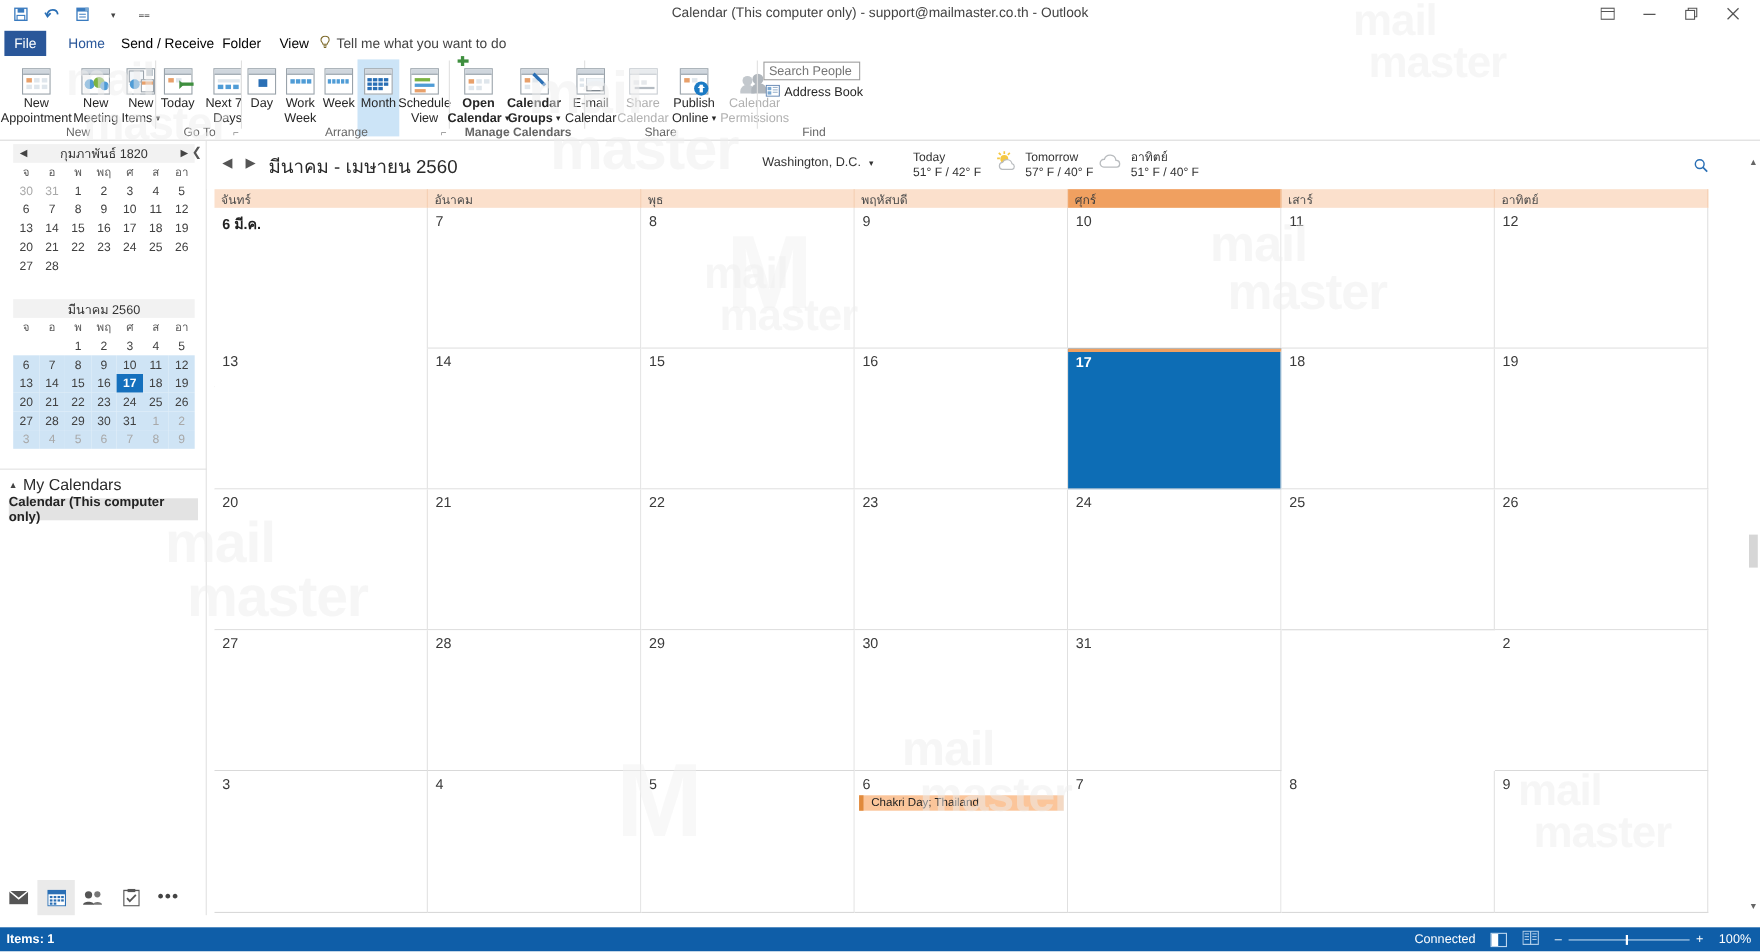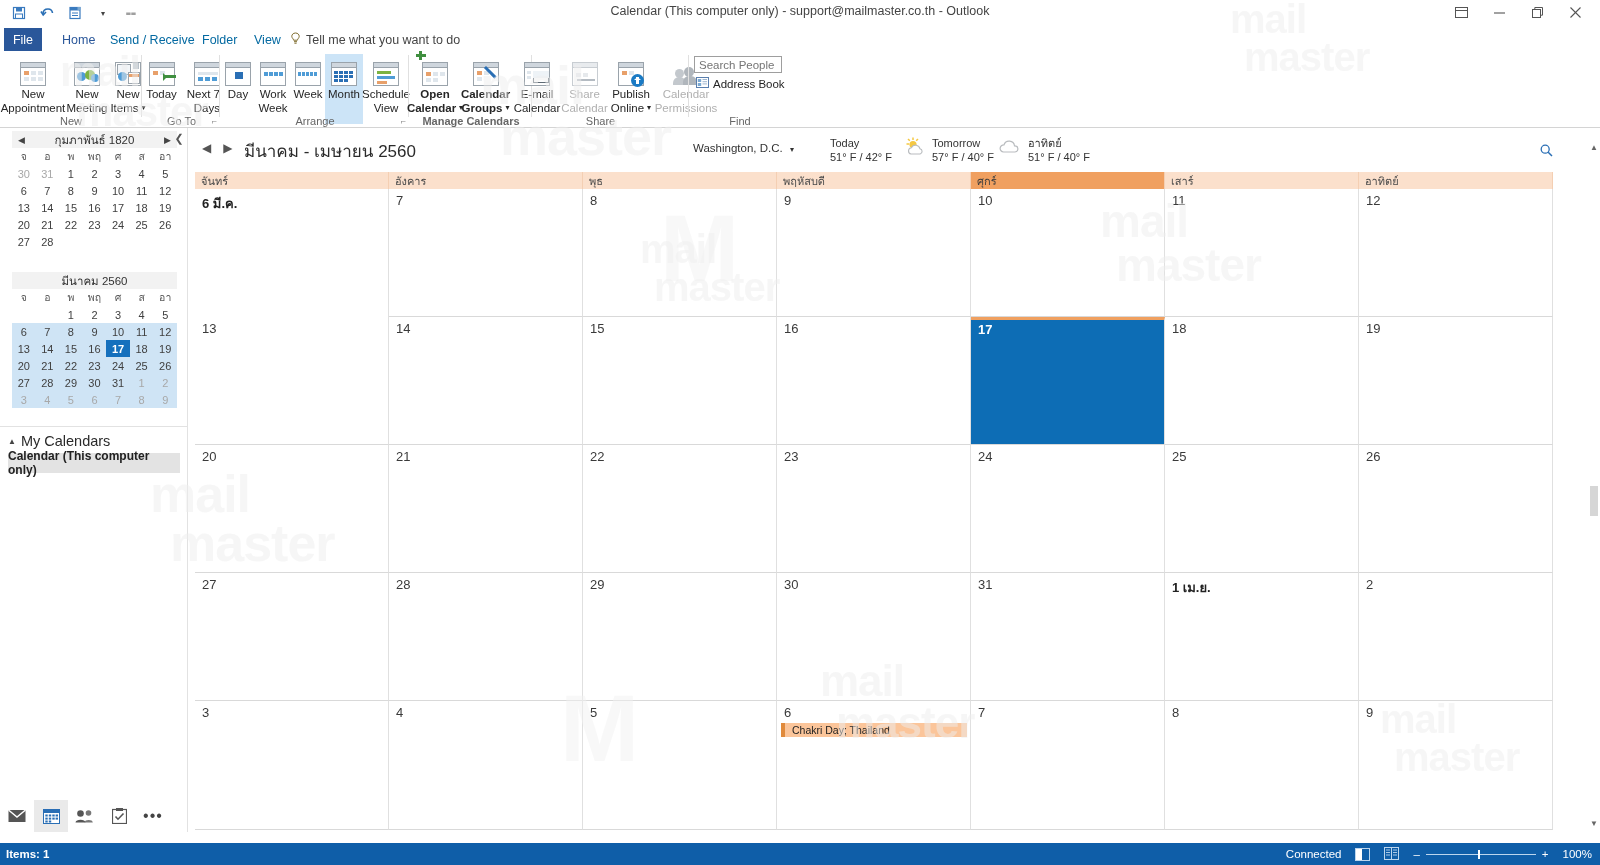--- a/index.html
+++ b/index.html
@@ -27,21 +27,21 @@
   .title-text { position:absolute; left:0; top:4px; width:1600px; text-align:center;
                 font-size:12.5px; color:#444; }
   .wincontrols { position:absolute; right:6px; top:0; height:25px; display:flex; align-items:center; }
   .wincontrols div { width:38px; height:25px; display:flex; align-items:center; justify-content:center;
                      color:#555; }
   .wincontrols svg { display:block; }
 
   
   .tabs { position:absolute; top:28px; left:0; width:1304px; height:23px; }
   .tab { position:absolute; top:0; height:23px; font-size:12.5px; display:flex; align-items:center;
-         padding:0 10px; color:#0369a1; }
+         padding:0 10px; color:#000000; }
   .tab.file { background:#2a579a; color:#fff; left:4px; width:38px; justify-content:center; }
   .tab.active { color:#2a579a; }
   .tellme { position:absolute; top:0; height:23px; display:flex; align-items:center; gap:5px;
             font-size:12.5px; color:#444; }
   .bulb { color:#7d6a2b; }
 
   
   .ribbon { position:absolute; top:51px; left:0; width:1600px; height:77px;
             background:#fff; border-bottom:1px solid #d4d4d4; }
   .rgroup { position:absolute; top:0; height:77px; }
@@ -794,21 +794,21 @@
           <circle cx="5.2" cy="5.2" r="4" fill="none" stroke="#2a6fb5" stroke-width="1.3"></circle>
           <line x1="8.2" y1="8.2" x2="12" y2="12" stroke="#2a6fb5" stroke-width="1.5"></line>
         </svg>
     </span>
   </div>
 
   <div class="grid">
 
     <div class="dayhdr">
       <div class="dh" style="left:0px;   width:194px;">จันทร์</div>
-      <div class="dh" style="left:194px; width:194px;">อังคาร</div>
+      <div class="dh" style="left:194px; width:194px;">อันาคม</div>
       <div class="dh" style="left:388px; width:194px;">พุธ</div>
       <div class="dh" style="left:582px; width:194px;">พฤหัสบดี</div>
       <div class="dh hl" style="left:776px; width:194px;">ศุกร์</div>
       <div class="dh" style="left:970px; width:194px;">เสาร์</div>
       <div class="dh" style="left:1164px;width:194px;">อาทิตย์</div>
     </div>
 
     <div class="rows">
 
       <div class="cell mono" style="left:0px;   top:0px; width:194px; height:163px;">
@@ -884,23 +884,20 @@
           <span class="dnum">28</span>
         </div>
       <div class="cell" style="left:388px; top:384px; width:194px; height:128px;">
           <span class="dnum">29</span>
         </div>
       <div class="cell" style="left:582px; top:384px; width:194px; height:128px;">
           <span class="dnum">30</span>
         </div>
       <div class="cell" style="left:776px; top:384px; width:194px; height:128px;">
           <span class="dnum">31</span>
-        </div>
-      <div class="cell mono" style="left:970px; top:384px; width:194px; height:128px;">
-          <span class="dnum">1 เม.ย.</span>
         </div>
       <div class="cell" style="left:1164px;top:384px; width:194px; height:128px;">
           <span class="dnum">2</span>
         </div>
 
       <div class="cell" style="left:0px;   top:512px; width:194px; height:129px;">
           <span class="dnum">3</span>
         </div>
       <div class="cell" style="left:194px; top:512px; width:194px; height:129px;">
           <span class="dnum">4</span>

